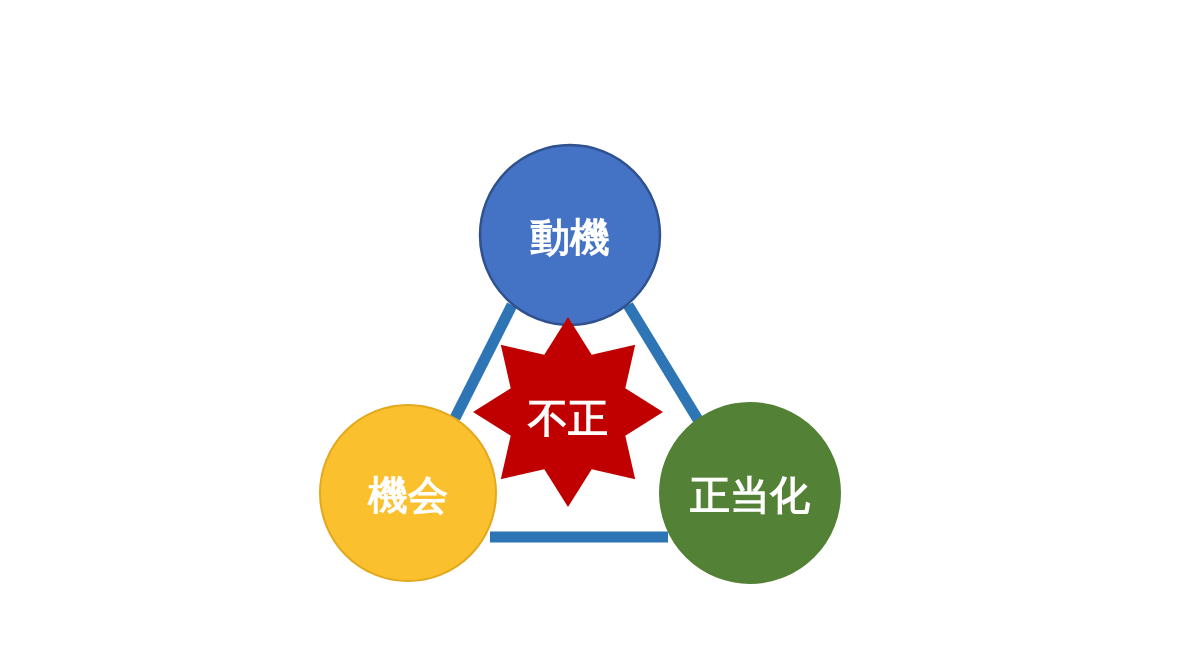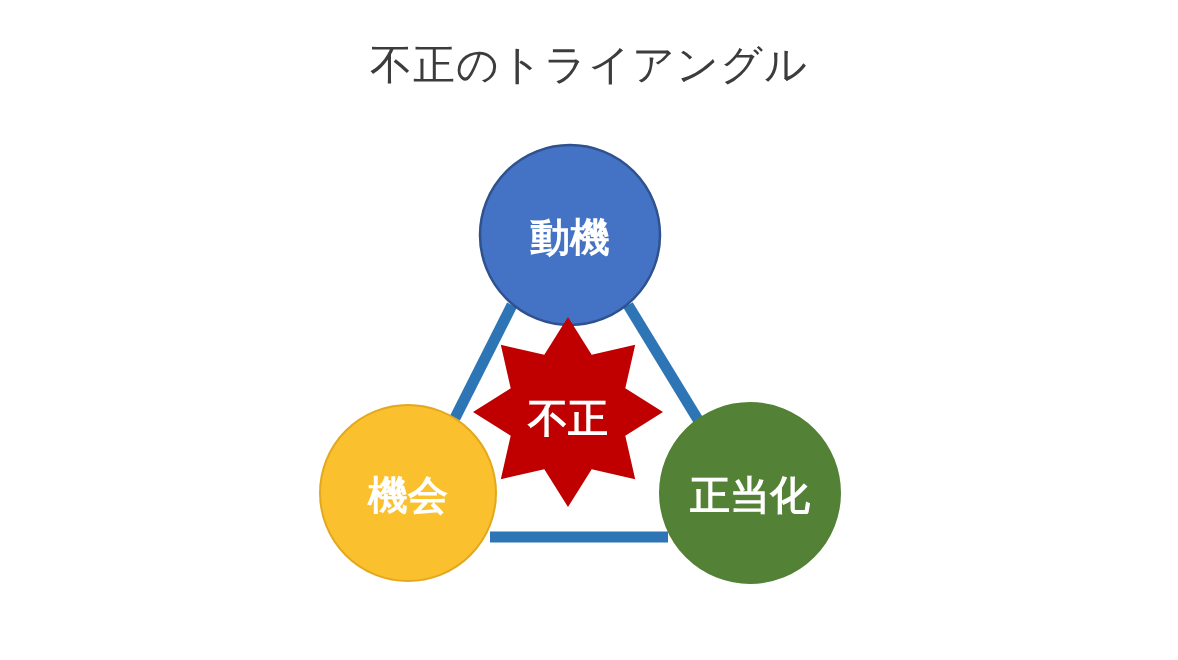--- a/index.html
+++ b/index.html
@@ -49,21 +49,20 @@
     paint-order: stroke fill;
   }
   .node-label-lg { font-size: 40px; }
   .core-label { font-size: 40px; }
 </style>
 </head>
 <body>
 
 <div id="canvas">
 
-  <div id="diagram-title">不正のトライアングル</div>
 
   <svg id="figure" viewBox="0 0 1178 660" xmlns="http://www.w3.org/2000/svg">
 
     <line x1="512" y1="305" x2="455" y2="418" stroke="#2E75B6" stroke-width="11" stroke-linecap="butt"></line>
 
     <line x1="628" y1="305" x2="700" y2="423" stroke="#2E75B6" stroke-width="11" stroke-linecap="butt"></line>
 
     <line x1="490" y1="537" x2="668" y2="537" stroke="#2E75B6" stroke-width="11" stroke-linecap="butt"></line>
 
     <g>

